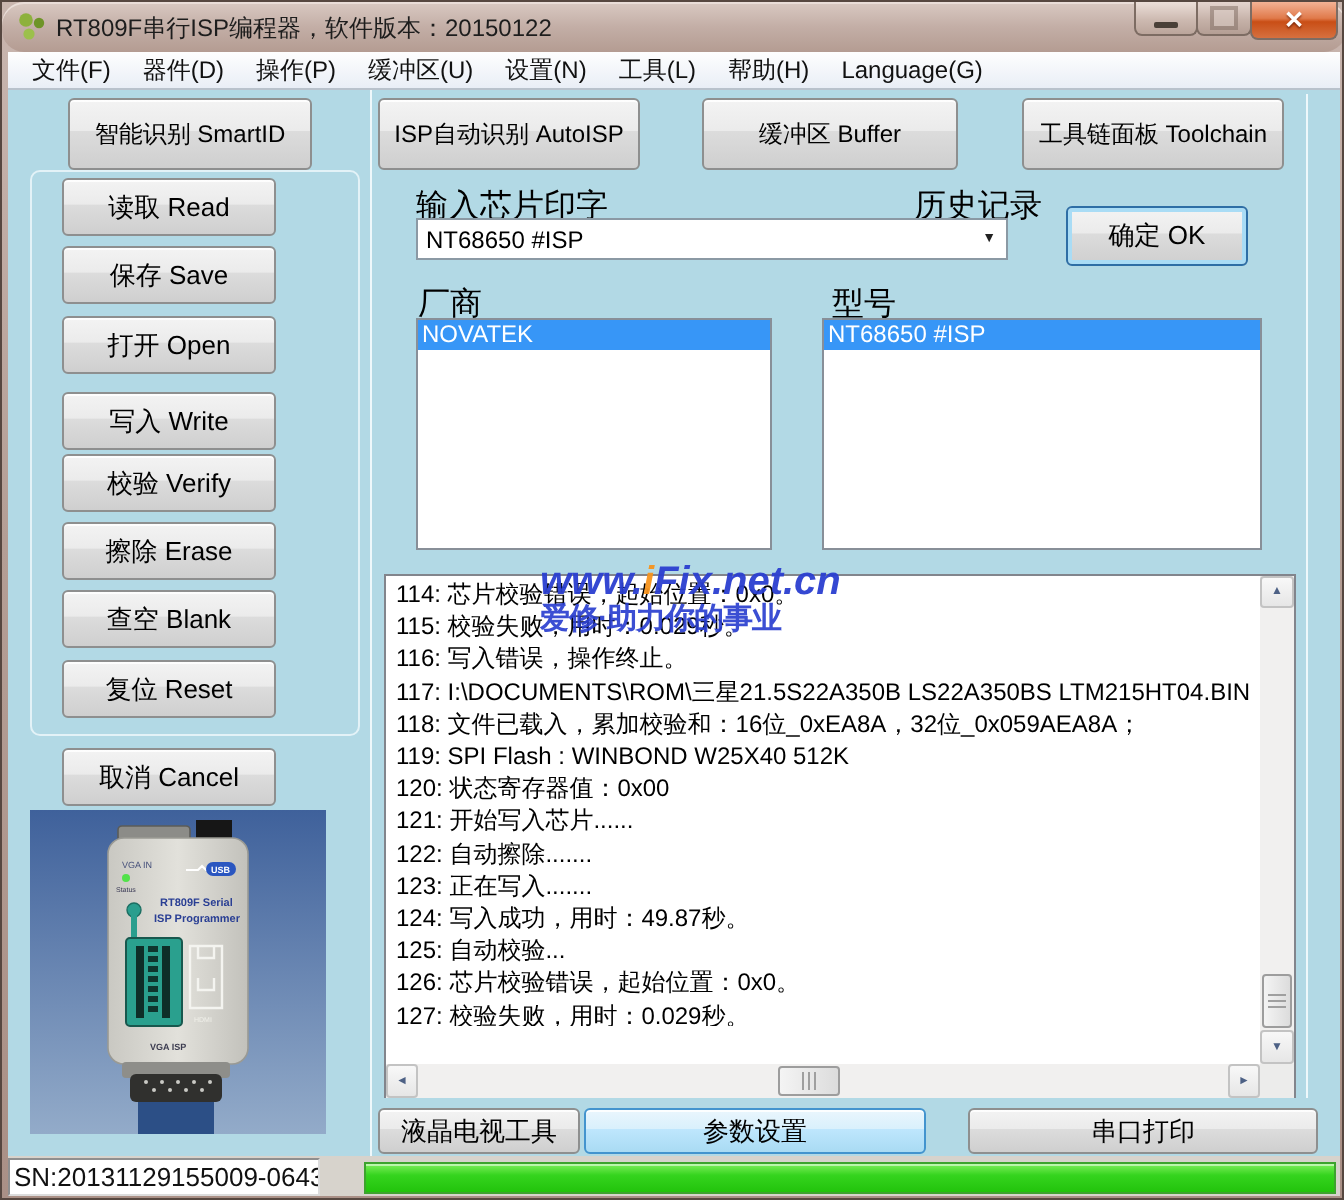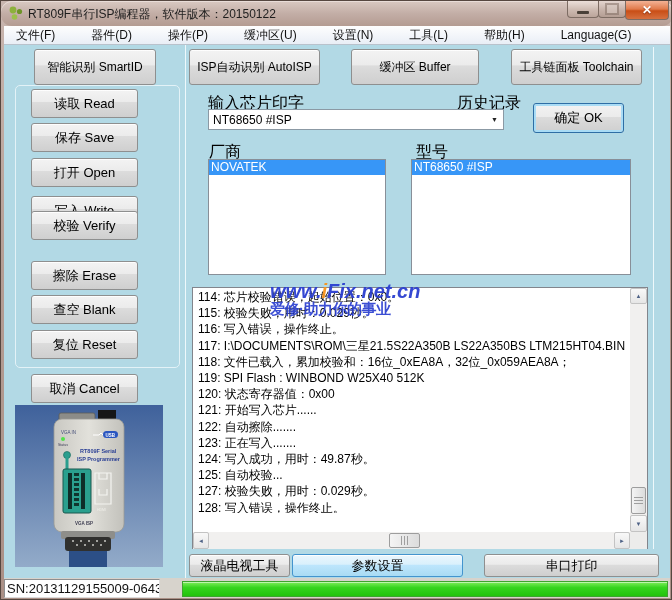--- a/index.html
+++ b/index.html
@@ -18,21 +18,21 @@
     border-radius:0 0 4px 4px;display:flex;align-items:center;justify-content:center;cursor:pointer;}
   .winbtn.min{left:566px;width:32px;height:17px;background:linear-gradient(#ecdfd9,#cdbab1 55%,#bba59b);}
   .winbtn.max{left:597px;width:28px;height:17px;background:linear-gradient(#e4d5cf,#c6b2a9 55%,#b49e94);}
   .winbtn.close{left:624px;width:44px;height:19px;color:#fff;font-size:12px;font-weight:bold;
     background:linear-gradient(#f3b295,#e07a4b 45%,#c94e16 55%,#d6703f);text-shadow:0 1px 1px rgba(90,20,0,.6);}
   .glyph-min{width:12px;height:3px;background:#4a4038;margin-top:7px;border-radius:1px;}
   .glyph-max{width:10px;height:8px;border:2px solid #857268;opacity:.55;background:#d8cac3;}
   
   .menubar{position:absolute;left:3px;top:25px;width:666px;height:19px;box-sizing:border-box;
     background:linear-gradient(#fefefe,#e9eef6);border-bottom:1px solid #b9c2cc;
-    display:flex;align-items:center;padding-left:4px;gap:20px;}
+    display:flex;align-items:center;padding-left:4px;}
   .menu-item{font-size:12px;color:#111;padding:2px 8px;white-space:nowrap;cursor:default;}
   
   .content-bg{position:absolute;left:3px;top:44px;width:666px;height:533px;background:#b2d9e5;}
   .panel-sep{position:absolute;background:#eef8fb;width:1px;}
   .layer{position:absolute;left:0;top:0;width:0;height:0;}
   
   .btn{position:absolute;box-sizing:border-box;display:flex;align-items:center;justify-content:center;
     background:linear-gradient(#f3f3f3,#ebebeb 45%,#dcdcdc 46%,#cfcfcf);
     border:1px solid #8e8f8f;border-radius:3px;font-size:12px;color:#000;cursor:pointer;
     box-shadow:inset 0 1px 0 rgba(255,255,255,.85);white-space:nowrap;}
@@ -41,21 +41,21 @@
   .top-btn:nth-child(2){left:188px;width:131px;}
   .top-btn:nth-child(3){left:350px;width:128px;}
   .top-btn:nth-child(4){left:510px;width:131px;}
   .groupbox{position:absolute;left:14px;top:84px;width:163px;height:281px;
     border:1px solid #e3f2f7;border-radius:5px;}
   .side-btn{left:30px;width:107px;height:29px;font-size:13px;}
   .side-btn:nth-child(1){top:88px;}
   .side-btn:nth-child(2){top:122px;}
   .side-btn:nth-child(3){top:157px;}
   .side-btn:nth-child(4){top:175px;margin-top:20px;}
-  .side-btn:nth-child(5){top:210px;}
+  .side-btn:nth-child(5){top:226px;}
   .side-btn:nth-child(6){top:260px;}
   .side-btn:nth-child(7){top:294px;}
   .side-btn:nth-child(8){top:329px;}
   .cancel-btn{left:30px;top:373px;width:107px;height:29px;font-size:13px;}
   
   .lbl{position:absolute;font-size:16px;color:#000;white-space:nowrap;}
   .combo{position:absolute;left:207px;top:108px;width:296px;height:21px;box-sizing:border-box;
     background:#fff;border:1px solid #8b99a4;font-size:12px;display:flex;align-items:center;
     padding-left:4px;cursor:pointer;}
   .combo .arrow{position:absolute;right:5px;top:6px;font-size:7px;color:#222;}
@@ -192,20 +192,21 @@
         <div class="log-line">116: 写入错误，操作终止。</div>
         <div class="log-line">117: I:\DOCUMENTS\ROM\三星21.5S22A350B LS22A350BS LTM215HT04.BIN</div>
         <div class="log-line">118: 文件已载入，累加校验和：16位_0xEA8A，32位_0x059AEA8A；</div>
         <div class="log-line">119: SPI Flash : WINBOND W25X40 512K</div>
         <div class="log-line">120: 状态寄存器值：0x00</div>
         <div class="log-line">121: 开始写入芯片......</div>
         <div class="log-line">122: 自动擦除.......</div>
         <div class="log-line">123: 正在写入.......</div>
         <div class="log-line">124: 写入成功，用时：49.87秒。</div>
         <div class="log-line">125: 自动校验...</div>
+        <div class="log-line">126: 芯片校验错误，起始位置：0x0。</div>
         <div class="log-line">127: 校验失败，用时：0.029秒。</div>
         <div class="log-line">128: 写入错误，操作终止。</div>
       </div>
     <div class="vscroll">
       <div class="sb-btn" style="left:0;top:0;width:17px;height:16px;">
           <span>▲</span>
         </div>
       <div class="sb-thumb" style="left:1px;top:199px;width:15px;height:27px;">
           <span class="grip-h"></span>
         </div>

